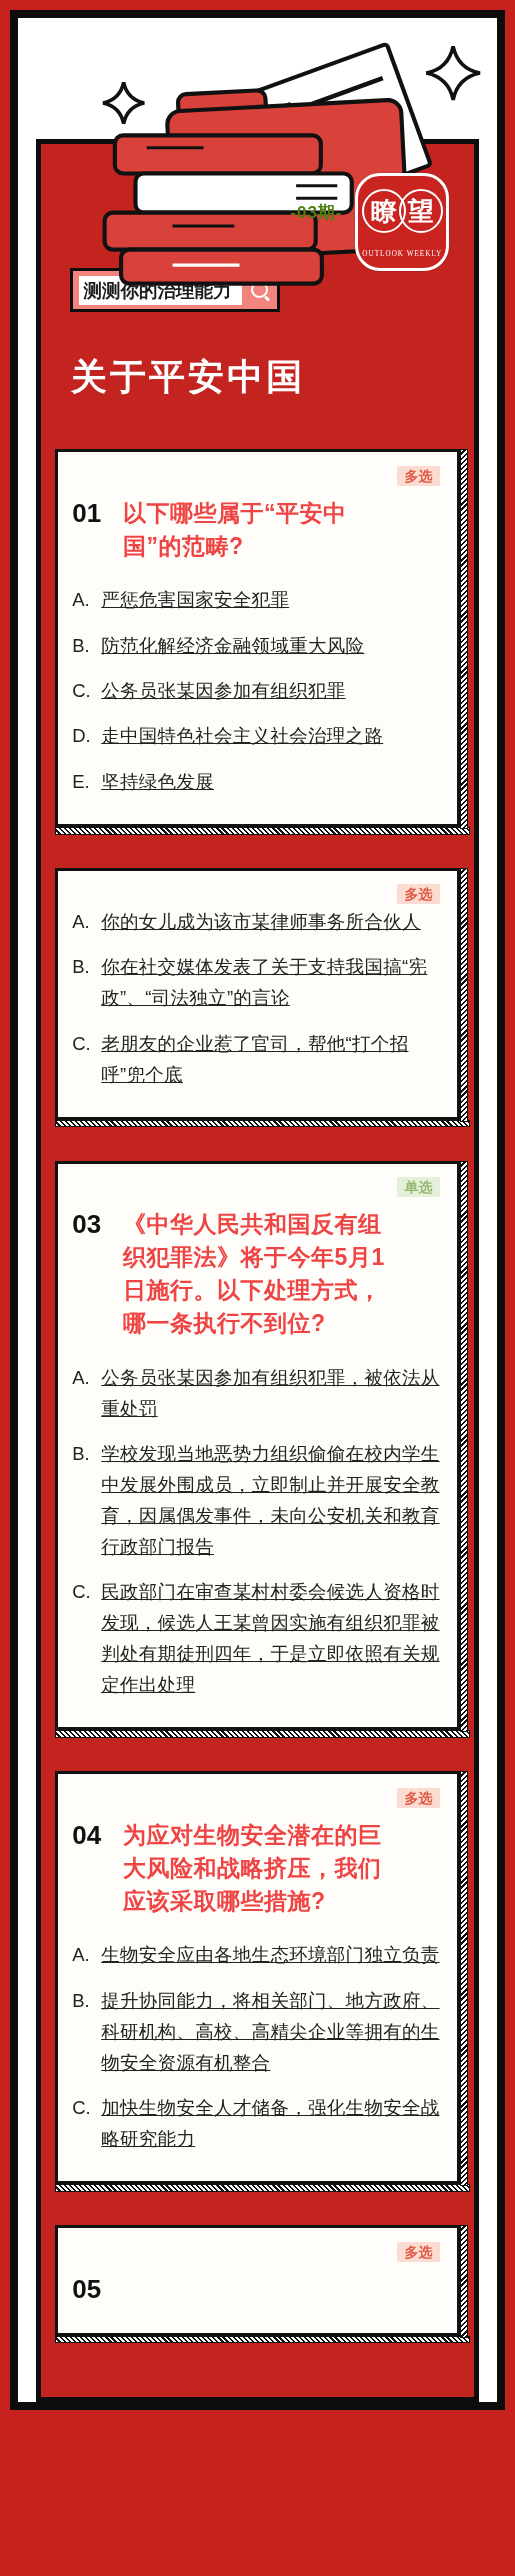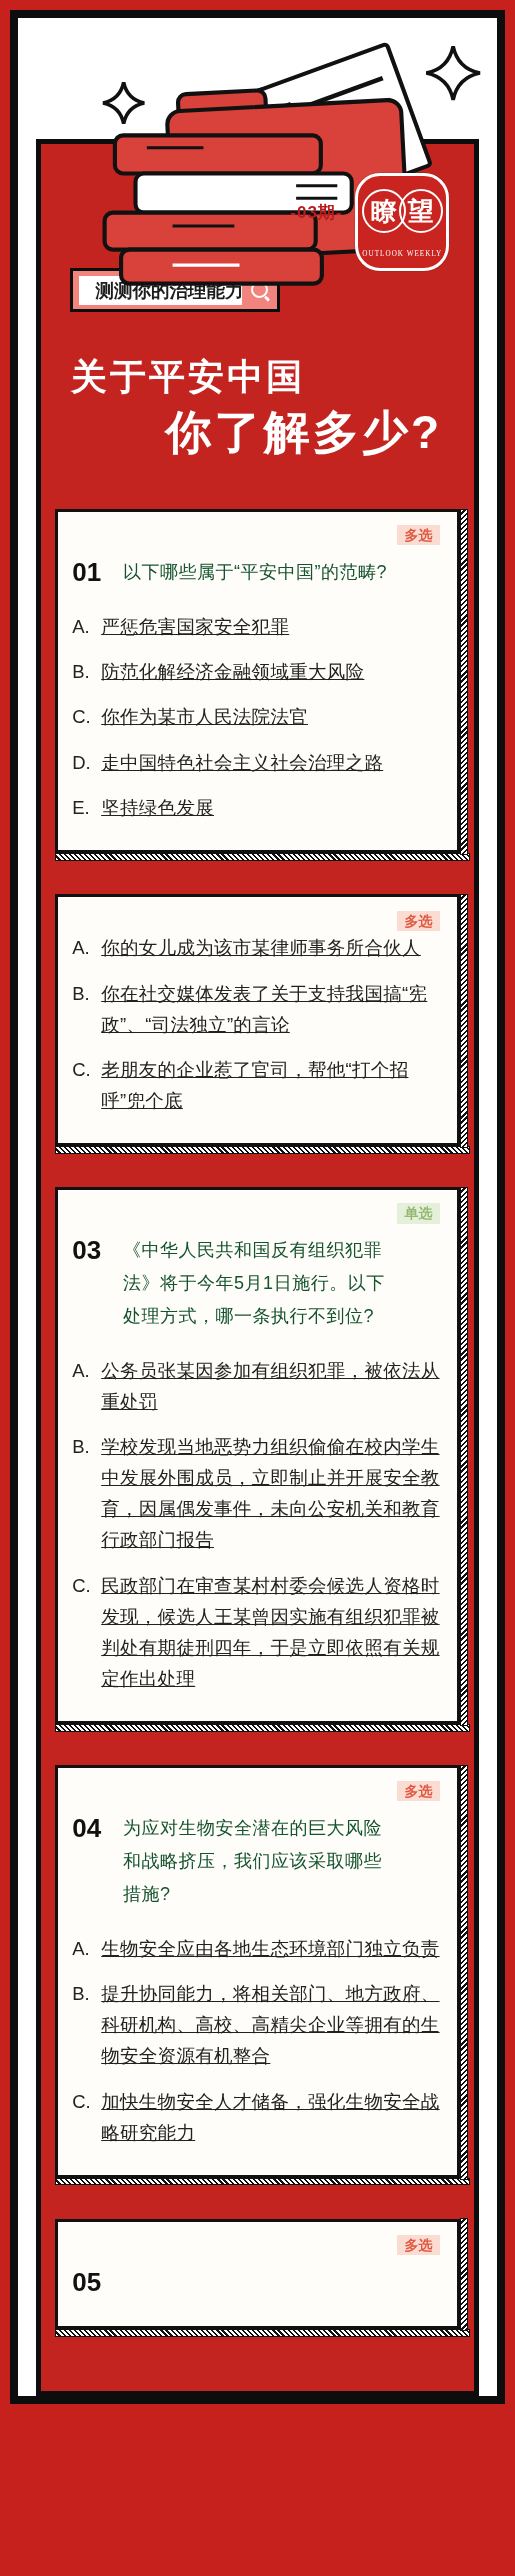--- a/index.html
+++ b/index.html
@@ -35,40 +35,40 @@
     display:flex;align-items:center;justify-content:center;
     color:#fff;font-size:26px;font-weight:700;
   }
   .logo-circle.right{margin-left:-7.2px;}
   .logo-sub{
     color:#fff;font-family:"Liberation Serif","DejaVu Serif",serif;
     font-size:7.2px;letter-spacing:1px;margin-top:17px;white-space:nowrap;
   }
   .issue-label{
     position:absolute;left:272px;top:183px;z-index:4;
-    color:#b91c1c;font-size:17px;font-weight:700;letter-spacing:1px;
+    color:#4d7c0f;font-size:17px;font-weight:700;letter-spacing:1px;
   }
   
   .quiz-panel{
     margin:0 17.5px;
     border:5.2px solid #0d0d0d;
     background:#c32420;
     position:relative;
     padding:124px 0 20.6px 0;
   }
   .search-bar{
     width:210px;height:44px;margin-left:29px;
     border:3.1px solid #0d0d0d;background:#f2837d;
     display:flex;align-items:center;padding:4.6px 6.7px;box-sizing:border-box;
   }
   .search-field{
     flex:1;height:100%;background:#ffffff;
     display:flex;align-items:center;
     font-size:18.5px;font-weight:700;color:#1d1d1d;
-    padding:0 16px;white-space:nowrap;overflow:hidden;
+    padding:0 4px;white-space:nowrap;overflow:hidden;
   }
   .search-icon{
     width:19.6px;height:19.6px;margin-left:8.2px;position:relative;flex:0 0 auto;
   }
   .search-icon .lens{
     position:absolute;left:0;top:0;width:13.4px;height:13.4px;
     border:2.6px solid #fff;border-radius:50%;
   }
   .search-icon .handle{
     position:absolute;left:14.4px;top:14.4px;width:6.2px;height:2.6px;
@@ -108,21 +108,21 @@
     padding:3.1px 7.2px;border-radius:1px;line-height:1;
   }
   .badge.multi{background:#fbdcd2;color:#e05a43;}
   .badge.single{background:#e5f0da;color:#97b873;}
   .q-row{display:flex;clear:none;padding-top:31px;}
   .q-no{
     font-size:26px;font-weight:700;color:#111;
     margin-right:22px;line-height:33px;flex:0 0 auto;
   }
   .q-text{
-    font-size:18px;font-weight:400;color:#14532d;
+    font-size:23px;font-weight:700;color:#ef4444;
     line-height:33px;letter-spacing:0.5px;
   }
   .options{margin-top:21.6px;}
   .option{display:flex;margin-top:14.4px;}
   .opt-label{
     flex:0 0 29px;font-size:18.5px;color:#222;line-height:31px;
   }
   .opt-text{
     font-size:18.5px;color:#222;line-height:31px;letter-spacing:0.3px;text-decoration:underline;
   }
@@ -182,42 +182,41 @@
     <div class="search-bar">
       <div class="search-field">测测你的治理能力</div>
       <div class="search-icon">
         <div class="lens"></div>
           <div class="handle"></div>
       </div>
     </div>
 
     <div class="main-title">
       <div class="line1">关于平安中国</div>
-      <div class="line2">你了解多少?</div>
     </div>
 
     <div class="cards" id="cards">
   <div class="card">
     <span class="badge multi">多选</span>
     <div class="q-row">
       <span class="q-no">01</span>
       <span class="q-text">以下哪些属于“平安中国”的范畴?</span>
     </div>
     <div class="options">
             <div class="option">
               <span class="opt-label">A.</span>
               <span class="opt-text">严惩危害国家安全犯罪</span>
             </div>
             <div class="option">
               <span class="opt-label">B.</span>
               <span class="opt-text">防范化解经济金融领域重大风险</span>
             </div>
             <div class="option">
               <span class="opt-label">C.</span>
-              <span class="opt-text">你作为某市人民法院法官</span>
+              <span class="opt-text">公务员张某因参加有组织犯罪</span>
             </div>
             <div class="option">
               <span class="opt-label">D.</span>
               <span class="opt-text">走中国特色社会主义社会治理之路</span>
             </div>
             <div class="option">
               <span class="opt-label">E.</span>
               <span class="opt-text">坚持绿色发展</span>
             </div>
           </div>

